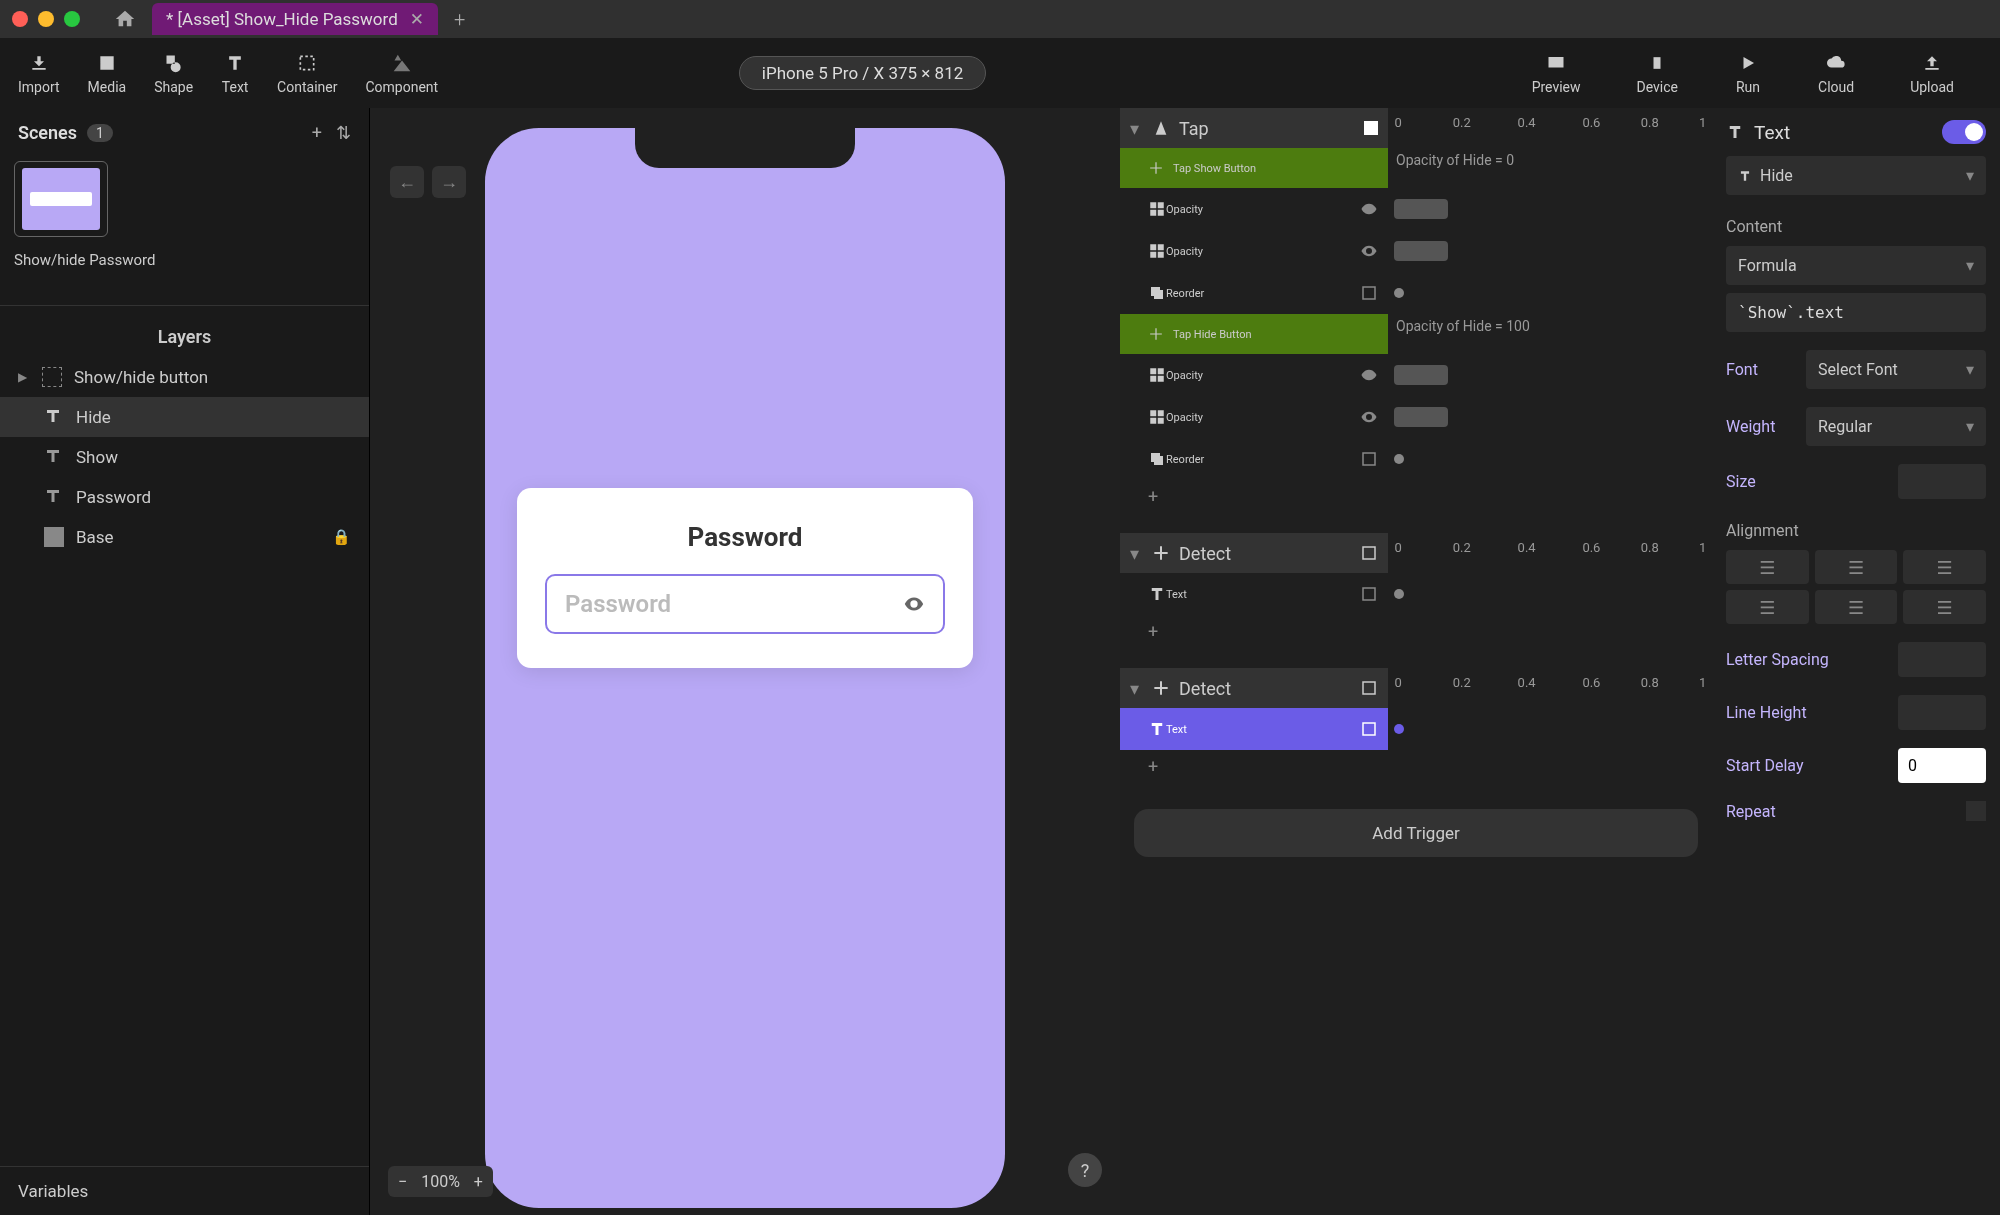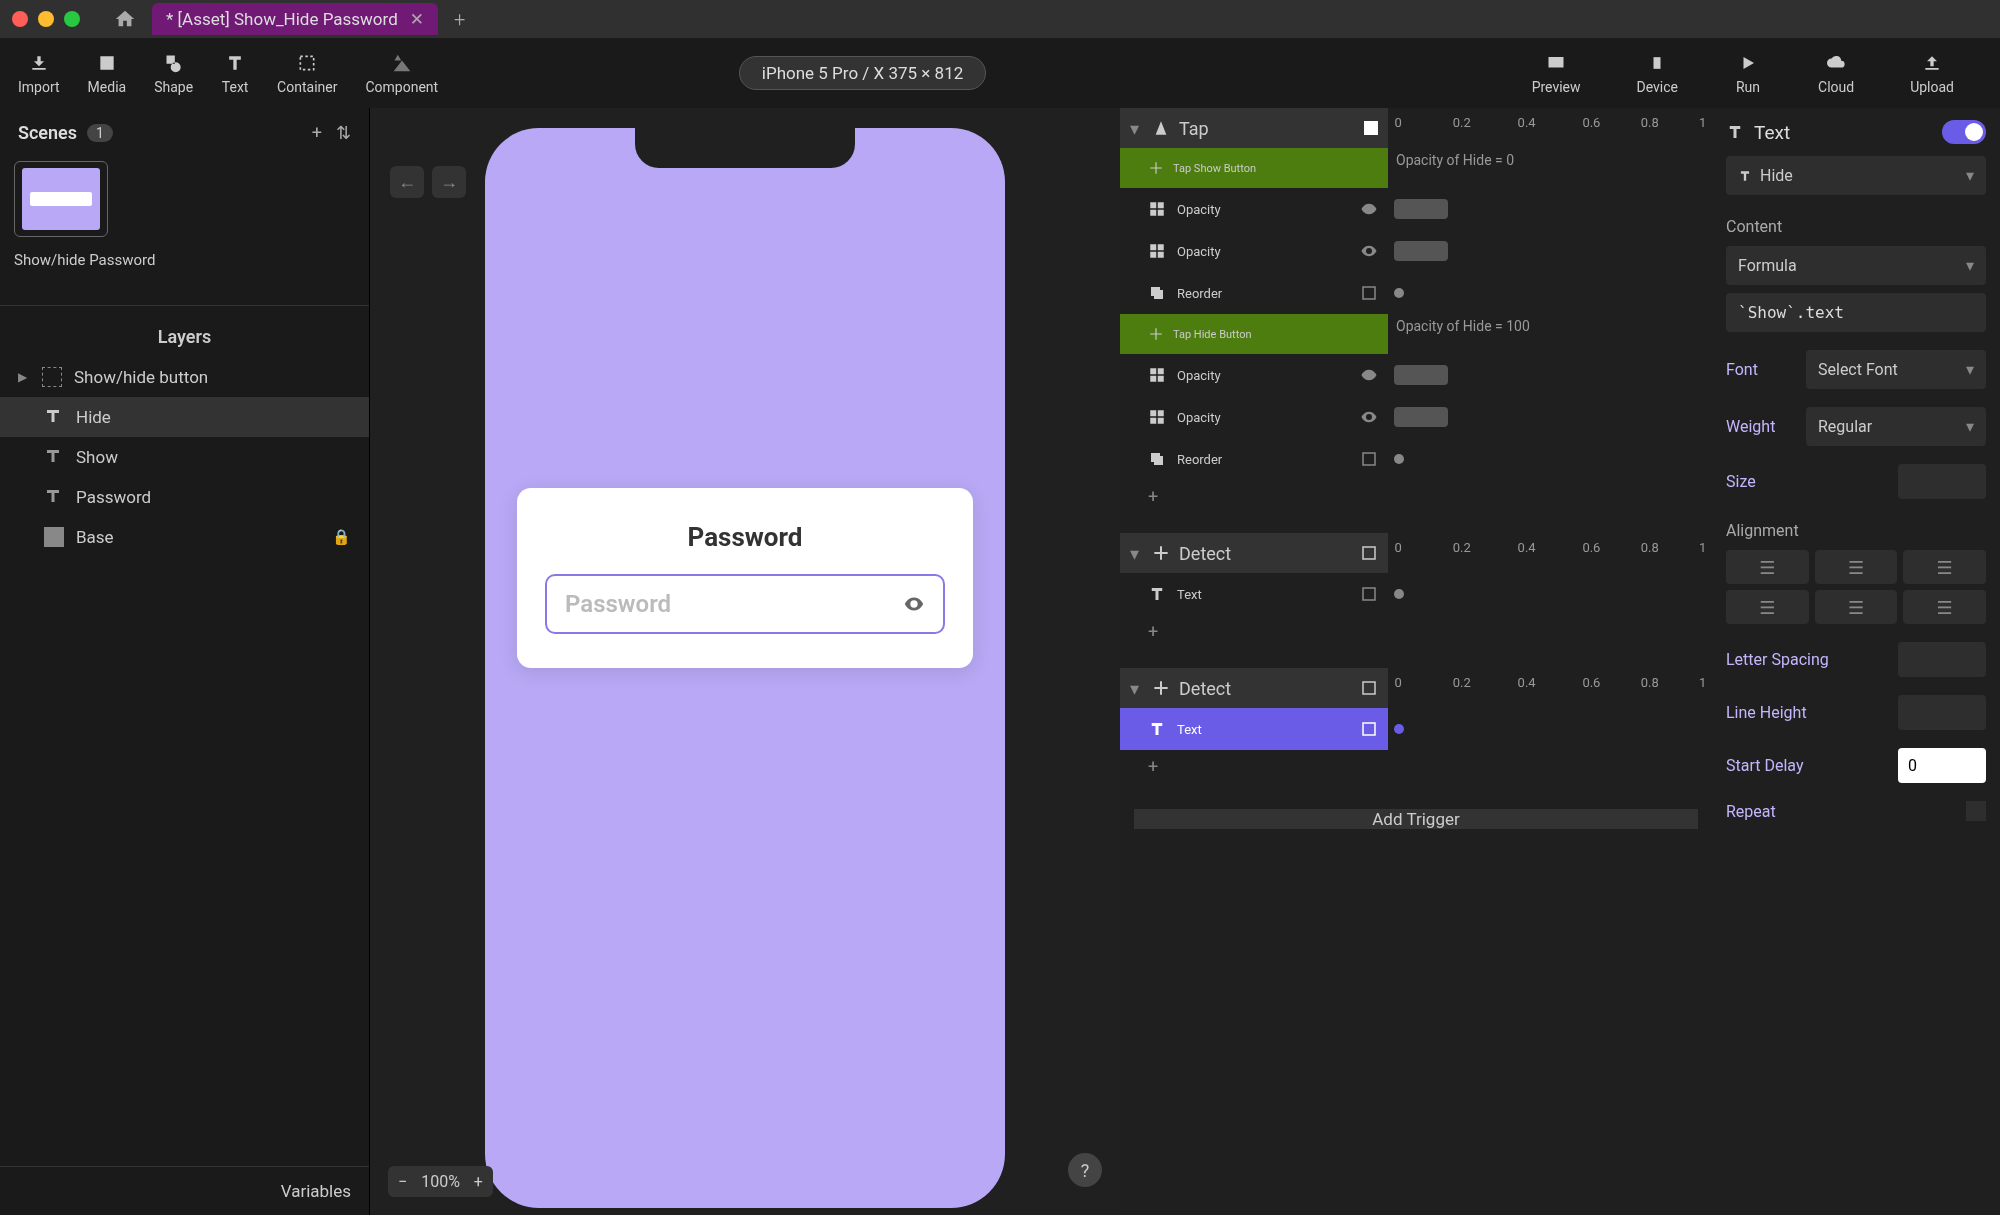--- a/index.html
+++ b/index.html
@@ -48,44 +48,44 @@
 .pw-placeholder{color:#bbb;font-size:24px;font-weight:600;}
 .eye-icon{width:22px;height:22px;}
 .zoom{position:absolute;bottom:18px;left:18px;background:#333;border-radius:6px;padding:6px 10px;display:flex;align-items:center;gap:14px;color:#ccc;font-size:16px;}
 .help-btn{position:absolute;bottom:28px;right:18px;width:34px;height:34px;background:#444;border-radius:50%;display:flex;align-items:center;justify-content:center;color:#ccc;}
 .timeline{width:592px;background:#1f1f1f;overflow-y:auto;}
 .ruler{height:22px;display:flex;align-items:flex-end;padding:0 6px;color:#999;font-size:13px;position:relative;}
 .ruler span{position:absolute;}
 .tl-header{height:40px;display:flex;align-items:center;padding:0 10px;gap:10px;background:#333;}
 .tl-header.sub{background:#4d7c0f;padding-left:29px;font-size:11px;}
 .tl-row-wrap{display:flex;}
-.tl-row{height:42px;display:flex;align-items:center;padding:0 10px 0 28px;gap:11px;width:268px;font-size:13px;}
+.tl-row{height:42px;display:flex;align-items:center;padding:0 10px 0 28px;gap:0;width:268px;font-size:11px;}
 .tl-row.selected{background:#6b5ce7;color:#fff;}
 .tl-track{flex:1;display:flex;align-items:center;padding-left:6px;}
 .track-bar{height:20px;background:#555;border-radius:4px;width:54px;}
 .track-key{width:10px;height:10px;background:#888;border-radius:50%;}
 .track-key.sel{background:#6b5ce7;}
 .tl-ico{width:18px;height:18px;flex-shrink:0;}
 .eye-sm{margin-left:auto;width:18px;height:18px;color:#888;}
 .ruler-label{color:#999;font-size:14px;padding:4px 8px;}
-.add-trigger{margin:26px 14px;background:#333;border-radius:0;text-align:center;color:#ccc;font-size:17px;}
+.add-trigger{margin:26px 14px;background:#333;border-radius:14px;padding:14px;text-align:center;color:#ccc;font-size:17px;}
 .inspector{width:288px;background:#1f1f1f;padding:12px 14px;overflow-y:auto;}
 .insp-header{display:flex;align-items:center;gap:10px;margin-bottom:12px;}
 .insp-title{font-size:19px;color:#ddd;flex:1;}
 .toggle{width:44px;height:24px;background:#6b5ce7;border-radius:12px;position:relative;}
 .toggle::after{content:"";position:absolute;right:3px;top:3px;width:18px;height:18px;background:#fff;border-radius:50%;}
 .select{background:#2e2e2e;border:none;color:#ccc;padding:10px 12px;border-radius:4px;width:100%;display:flex;align-items:center;justify-content:space-between;font-size:16px;}
 .insp-label{color:#aaa;font-size:16px;margin:22px 0 10px;}
 .code-box{background:#2e2e2e;padding:10px 12px;border-radius:4px;color:#ddd;font-size:16px;font-family:monospace;}
 .insp-field-row{display:flex;align-items:center;justify-content:space-between;margin:18px 0;}
 .insp-field-label{color:#c4b5fd;font-size:16px;text-align:center;}
 .num-input{background:#2e2e2e;border:none;color:#ccc;padding:8px 10px;border-radius:4px;width:88px;font-size:16px;}
 .align-grid{display:grid;grid-template-columns:repeat(3,1fr);gap:6px;}
 .align-btn{background:#2e2e2e;border-radius:4px;height:34px;display:flex;align-items:center;justify-content:center;color:#888;}
-.variables{padding:14px 18px;border-top:1px solid #333;font-size:17px;text-align:right;}
+.variables{padding:14px 18px;border-top:1px solid #333;font-size:17px;}
 svg{fill:currentColor;}
 .caret{color:#888;margin-right:4px;}
 .chev-down{margin-left:auto;color:#888;}
 .sq-end{width:14px;height:14px;background:#fff;margin-left:auto;}
 .plus-row{padding:6px 28px;color:#888;font-size:18px;}
 .disclosure{width:12px;color:#888;font-size:12px;}
 </style>
 </head>
 <body>
 

